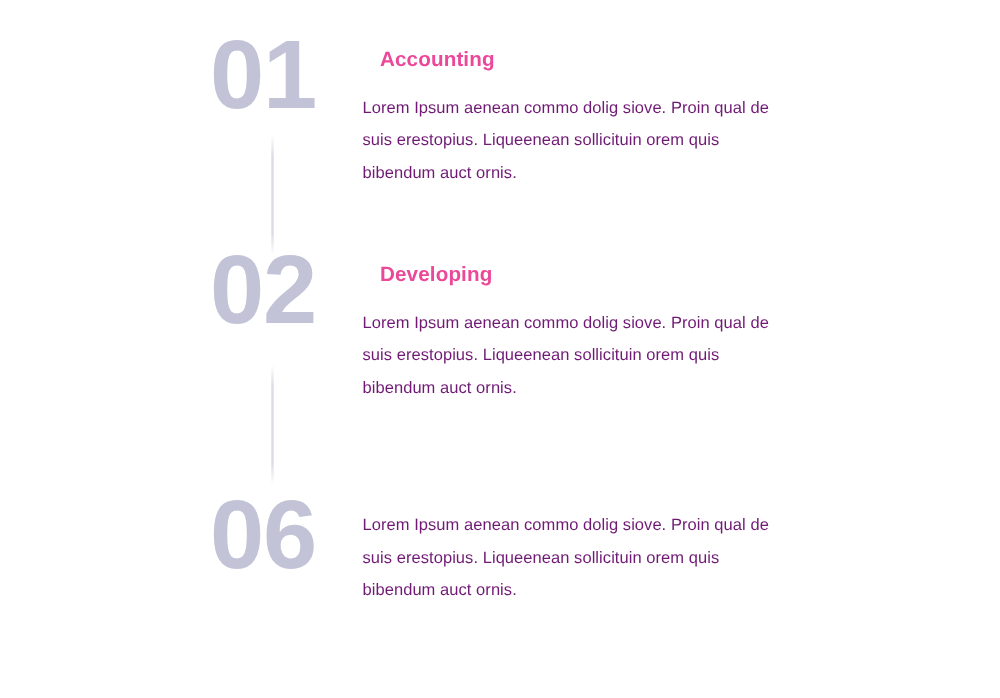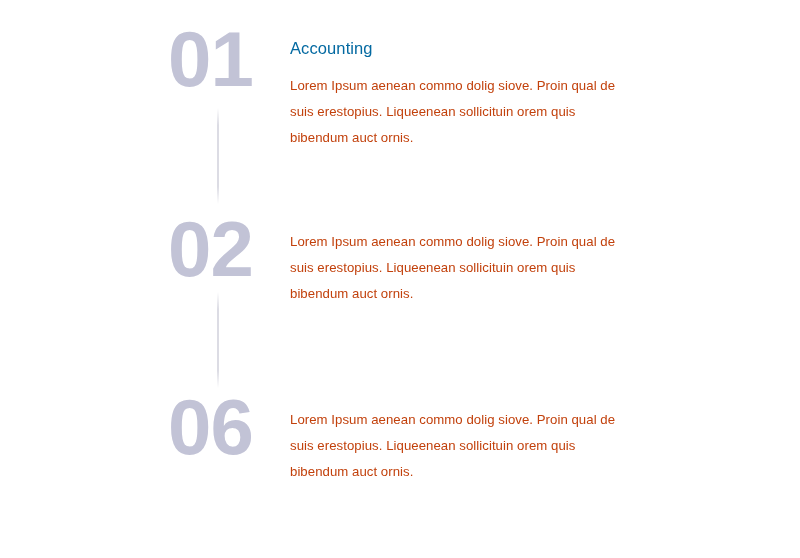--- a/index.html
+++ b/index.html
@@ -26,21 +26,21 @@
   
   .step {
     position: absolute;
     left: 168px;
     width: 600px;
     display: flex;
     align-items: flex-start;
   }
 
   .step-1 { top: 30px; }
-  .step-2 { top: 220px; }
+  .step-2 { top: 202px; }
   .step-3 { top: 398px; }
 
   
   .step-number {
     flex: 0 0 auto;
     width: 122px;
     font-family: "Liberation Sans", sans-serif;
     font-size: 78px;
     font-weight: bold;
     line-height: 0.92;
@@ -52,32 +52,32 @@
 
   
   .step-body {
     flex: 1 1 auto;
     padding-top: 9px;
   }
 
   .step-title {
     font-family: "Liberation Sans", sans-serif;
     font-size: 16.5px;
-    font-weight: normal;
-    color: #0369a1;
+    font-weight: bold;
+    color: #ec4899;
     letter-spacing: 0.1px;
-    margin: 0 0 14px 0;
+    margin: 0 0 14px 14px;
     line-height: 1.2;
   }
 
   .step-desc {
     font-family: "Liberation Sans", sans-serif;
     font-size: 13.2px;
     font-weight: normal;
-    color: #c2410c;
+    color: #701a75;
     line-height: 26px;
     letter-spacing: 0.05px;
     margin: 0;
     max-width: 330px;
   }
 
   
   .connector {
     position: absolute;
     left: 217px;
@@ -111,20 +111,21 @@
     <div class="step-number">01</div>
     <div class="step-body">
       <h2 class="step-title">Accounting</h2>
       <p class="step-desc">Lorem Ipsum aenean commo dolig siove. Proin qual de suis erestopius. Liqueenean sollicituin orem quis bibendum auct ornis.</p>
     </div>
   </div>
 
   <div class="step step-2">
     <div class="step-number">02</div>
     <div class="step-body">
+      <h2 class="step-title">Developing</h2>
       <p class="step-desc">Lorem Ipsum aenean commo dolig siove. Proin qual de suis erestopius. Liqueenean sollicituin orem quis bibendum auct ornis.</p>
     </div>
   </div>
 
   <div class="step step-3">
     <div class="step-number">06</div>
     <div class="step-body">
       <p class="step-desc">Lorem Ipsum aenean commo dolig siove. Proin qual de suis erestopius. Liqueenean sollicituin orem quis bibendum auct ornis.</p>
     </div>
   </div>

